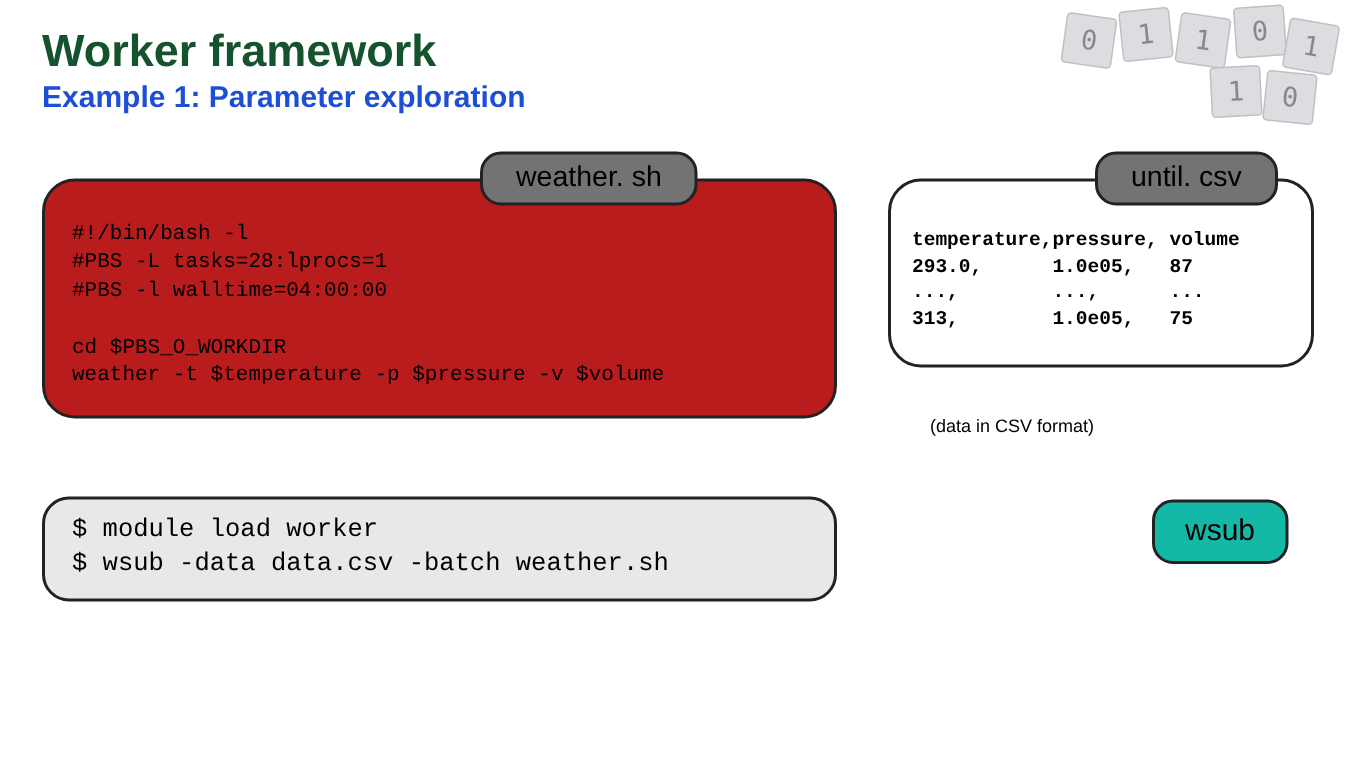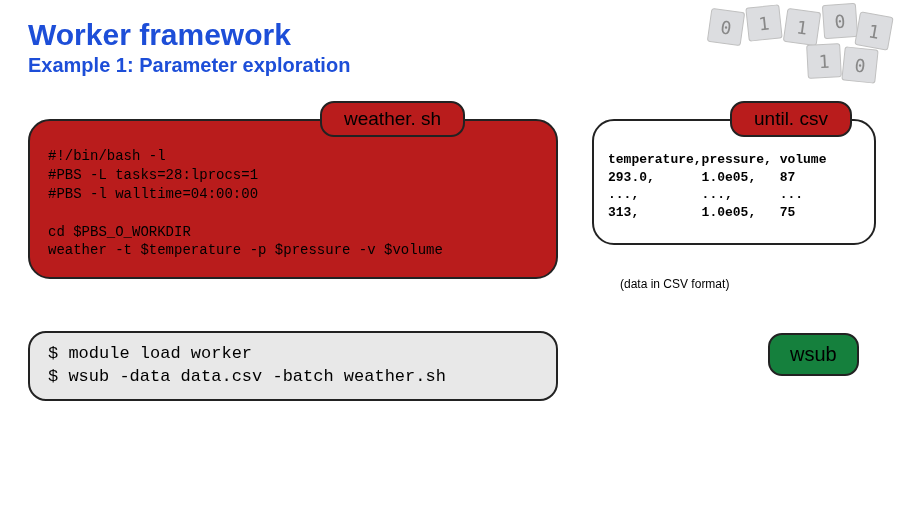--- a/index.html
+++ b/index.html
@@ -7,21 +7,21 @@
     width: 907px;
     height: 510px;
     font-family: Arial, Helvetica, sans-serif;
     background: #fff;
     position: relative;
     overflow: hidden;
   }
   .title {
     font-size: 30px;
     font-weight: bold;
-    color: #1d4ed8;
+    color: #14532d;
     margin: 18px 0 2px 28px;
   }
   .subtitle {
     font-size: 20px;
     font-weight: bold;
     color: #1d4ed8;
     margin: 0 0 0 28px;
   }
   .cubes {
     position: absolute;
@@ -75,21 +75,21 @@
     padding: 30px 14px 10px 14px;
     font-family: "Courier New", monospace;
     font-size: 13px;
     line-height: 1.35;
     white-space: pre;
     background: #fff;
     font-weight: bold;
   }
   .tab {
     position: absolute;
-    background: #b91c1c;
+    background: #737373;
     border: 2.5px solid #222;
     border-radius: 14px;
     padding: 5px 22px;
     font-size: 19px;
     font-family: Arial, sans-serif;
     z-index: 2;
     text-align: right;
   }
   .tab-weather { left: 320px; top: 0px; }
   .tab-data { left: 730px; top: 0px; }
@@ -112,21 +112,21 @@
     font-size: 17px;
     line-height: 1.35;
     white-space: pre;
   }
   .wsub-badge {
     position: absolute;
     left: 768px;
     top: 232px;
     border: 2.5px solid #222;
     border-radius: 14px;
-    background: #15803d;
+    background: #14b8a6;
     padding: 8px 20px;
     font-size: 20px;
   }
   .bullets {
     position: absolute;
     left: 28px;
     top: 330px;
     font-size: 17px;
   }
   .bullet-row {

